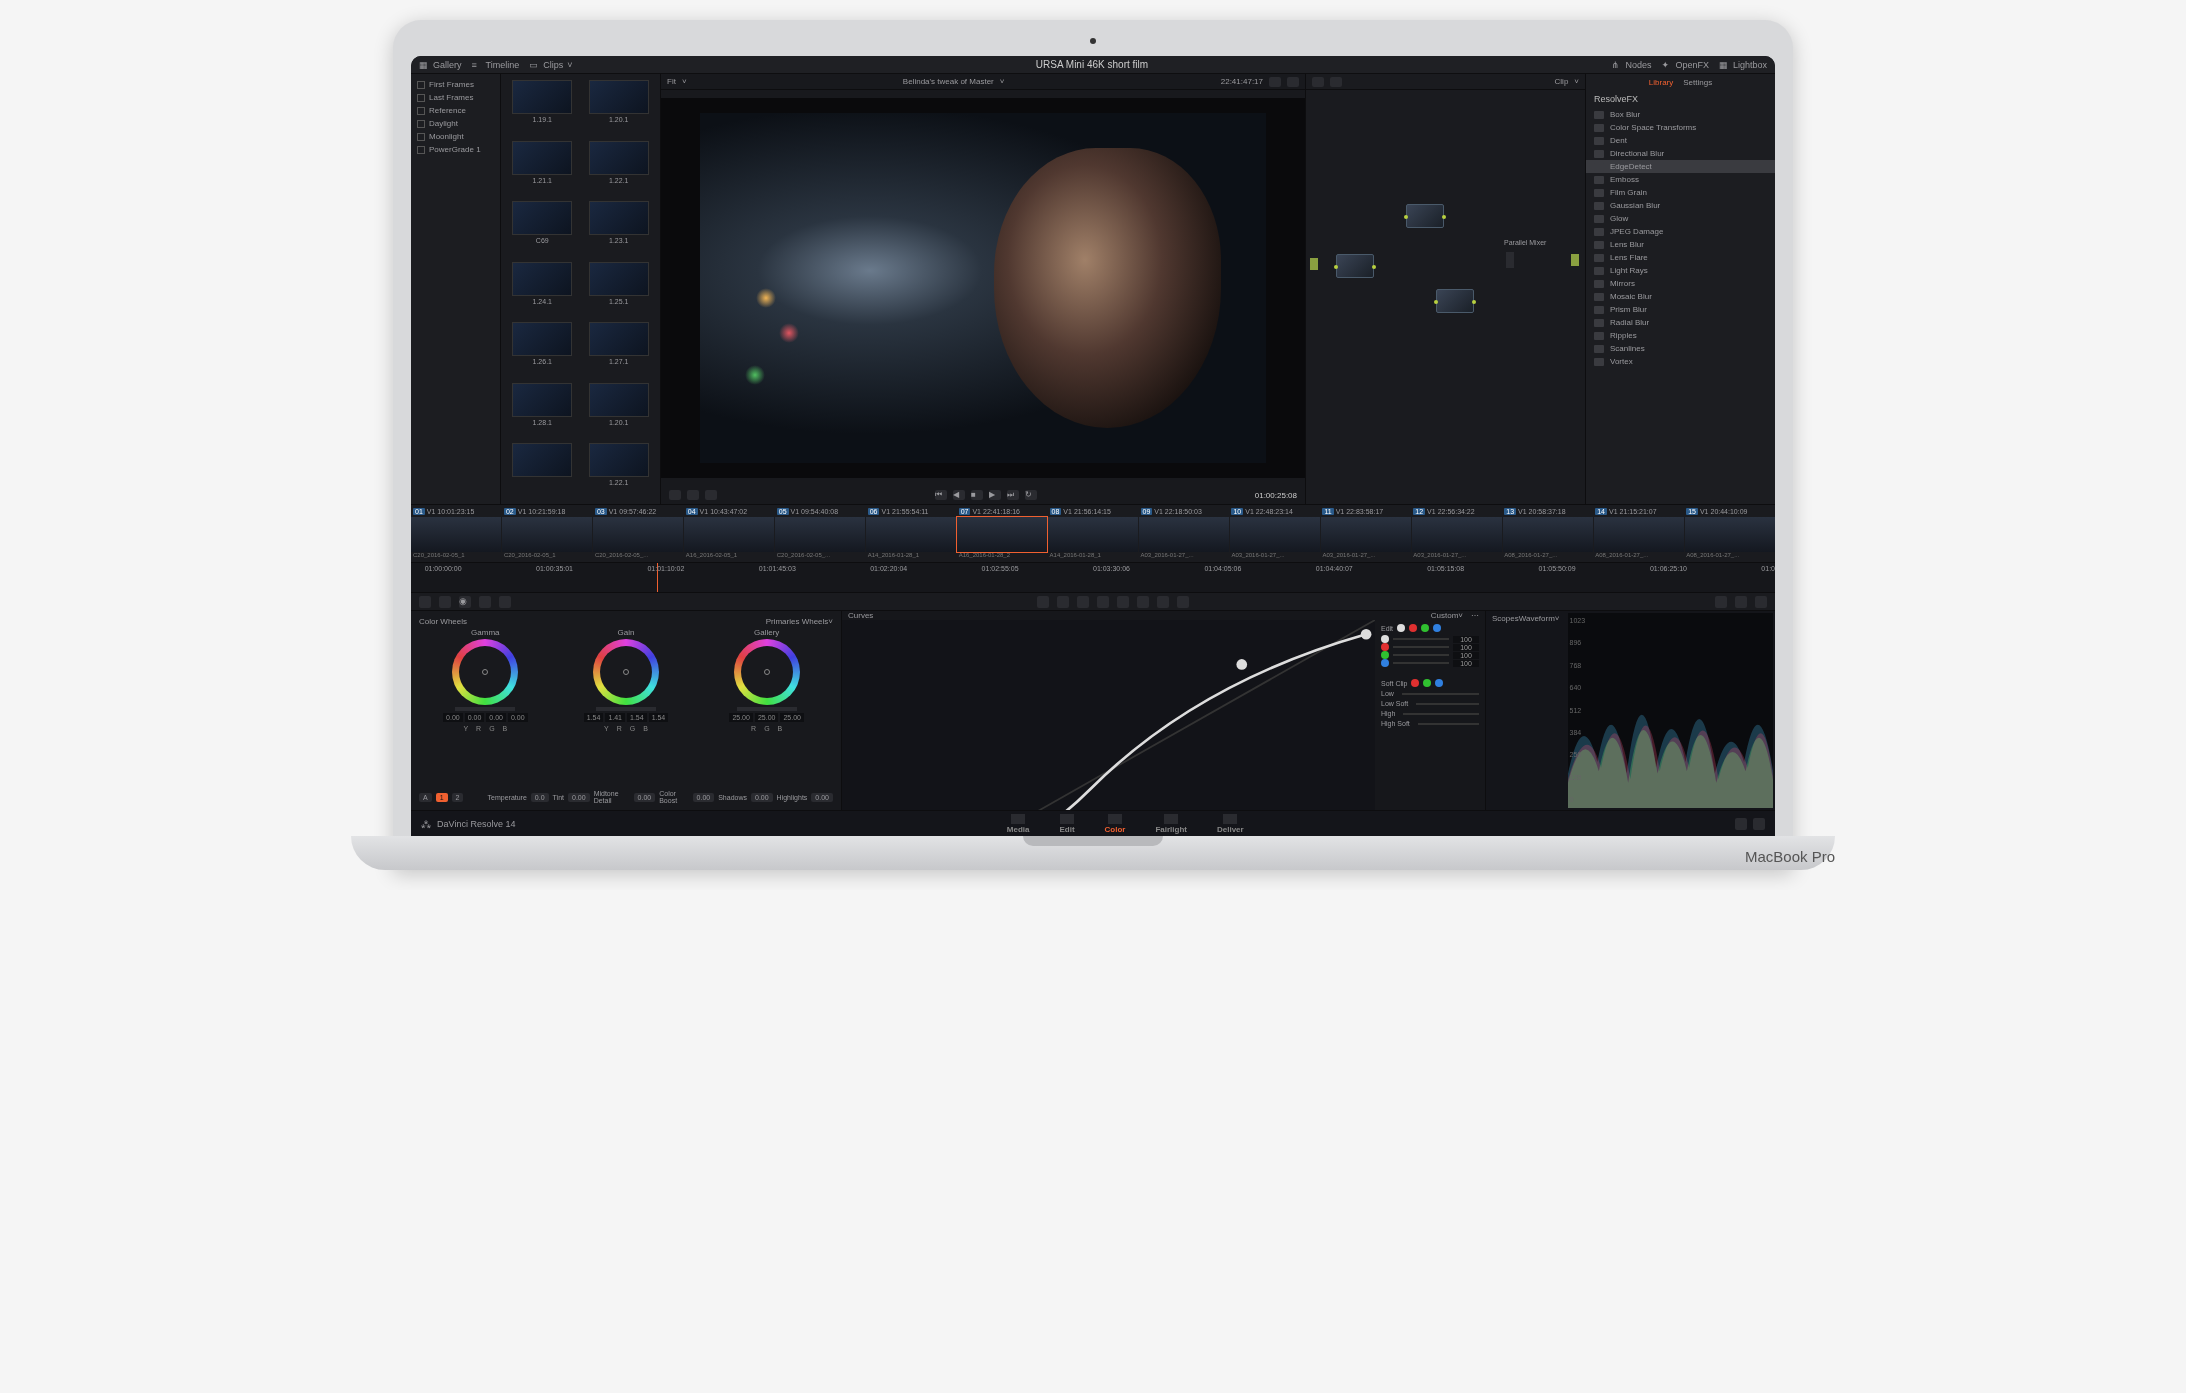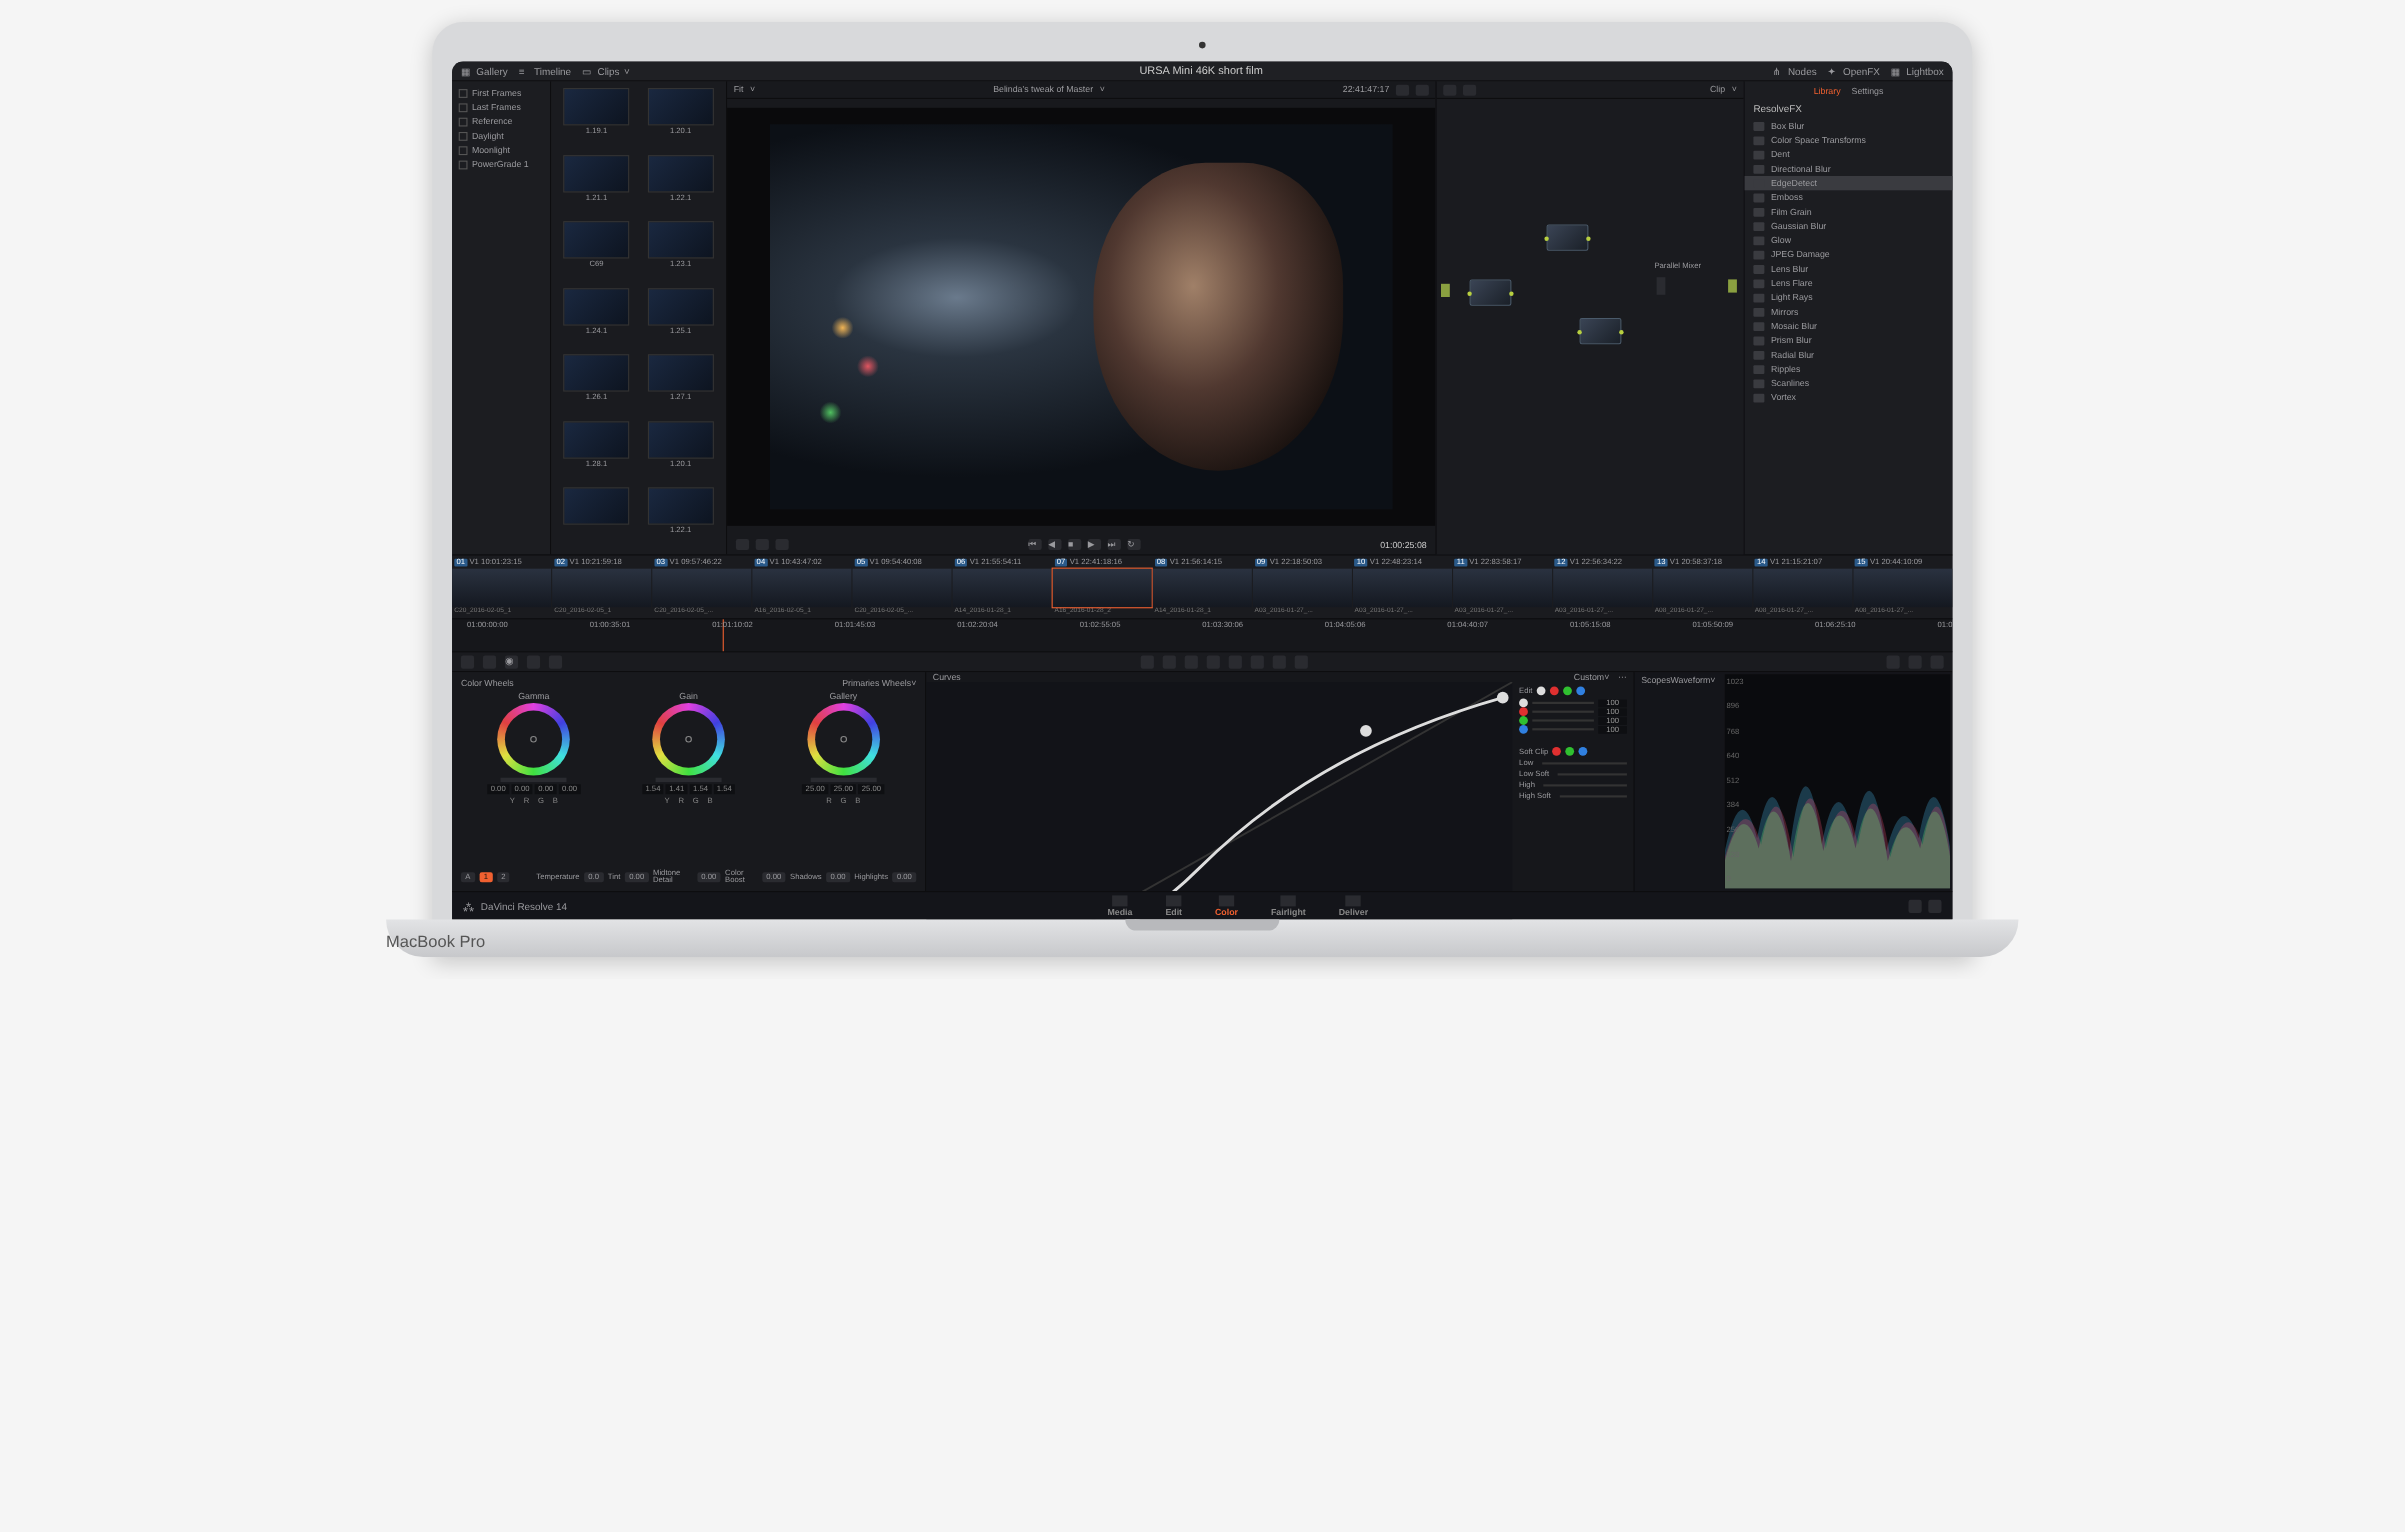--- a/index.html
+++ b/index.html
@@ -1,20 +1,20 @@
 <!DOCTYPE html>
 <html><head>
 <meta charset="utf-8">
 <style>
 *{margin:0;padding:0;box-sizing:border-box;font-family:-apple-system,Helvetica,Arial,sans-serif;}
 body{background:#f5f5f5;display:flex;justify-content:center;align-items:flex-start;padding:20px;}
 .laptop{width:1400px;background:#d8d9db;border-radius:28px 28px 0 0;padding:18px 18px 0 18px;box-shadow:0 4px 20px rgba(0,0,0,.2);}
 .screen{background:#1a1b1f;border-radius:10px 10px 0 0;overflow:hidden;height:780px;display:flex;flex-direction:column;font-size:9px;color:#9a9a9e;}
 .camera{width:6px;height:6px;background:#333;border-radius:50%;margin:0 auto 12px;}
-.base{height:34px;background:linear-gradient(#e2e3e5,#c7c8cb);margin:0 -60px;border-radius:0 0 60px 60px;display:flex;justify-content:flex-start;align-items:center;color:#555;font-size:15px;font-weight:500;position:relative;}
+.base{height:34px;background:linear-gradient(#e2e3e5,#c7c8cb);margin:0 -60px;border-radius:0 0 60px 60px;display:flex;justify-content:flex-end;align-items:center;color:#555;font-size:15px;font-weight:500;position:relative;}
 .base::before{content:'';position:absolute;top:0;left:50%;transform:translateX(-50%);width:140px;height:10px;background:#b8b9bc;border-radius:0 0 14px 14px;}
 
 .topbar{height:18px;background:#1f2024;display:flex;align-items:center;padding:0 8px;gap:10px;border-bottom:1px solid #0e0e10;}
 .topbar .grp{display:flex;align-items:center;gap:4px;font-size:9px;}
 .topbar .title{flex:1;text-align:center;color:#ccc;font-size:10px;}
 .ico{width:10px;height:10px;display:inline-block;}
 
 .mainrow{flex:1;display:flex;min-height:0;}
 .sidebar-l{width:90px;background:#1c1d21;border-right:1px solid #0d0d0f;padding:4px 6px;}
 .sidebar-l .row{display:flex;align-items:center;gap:4px;padding:2px 0;font-size:8px;}

